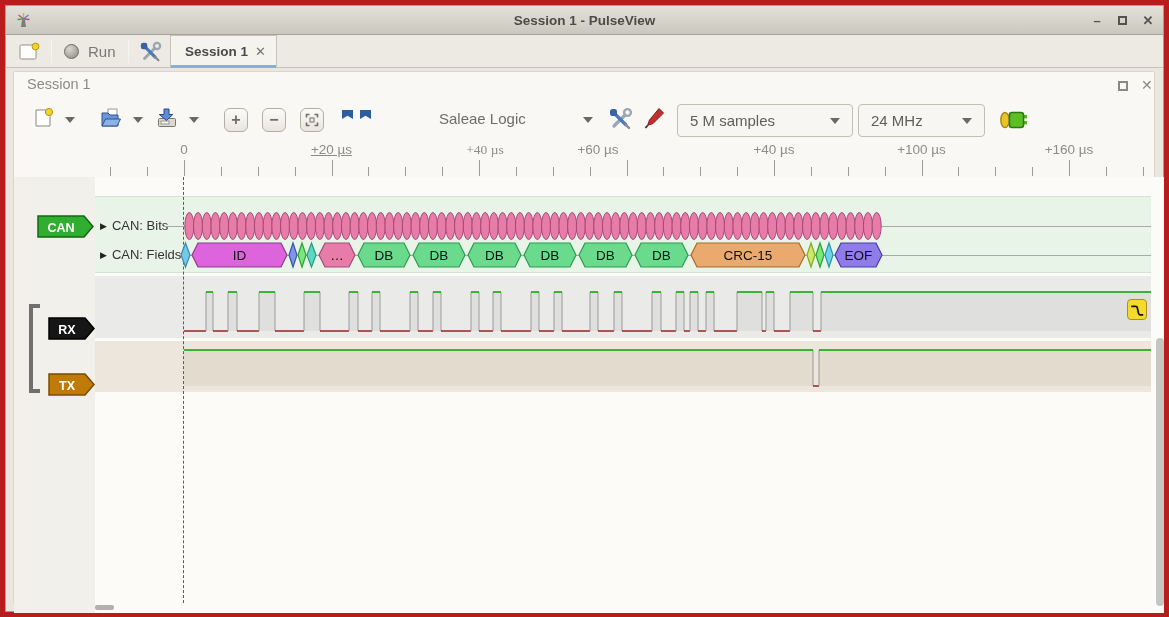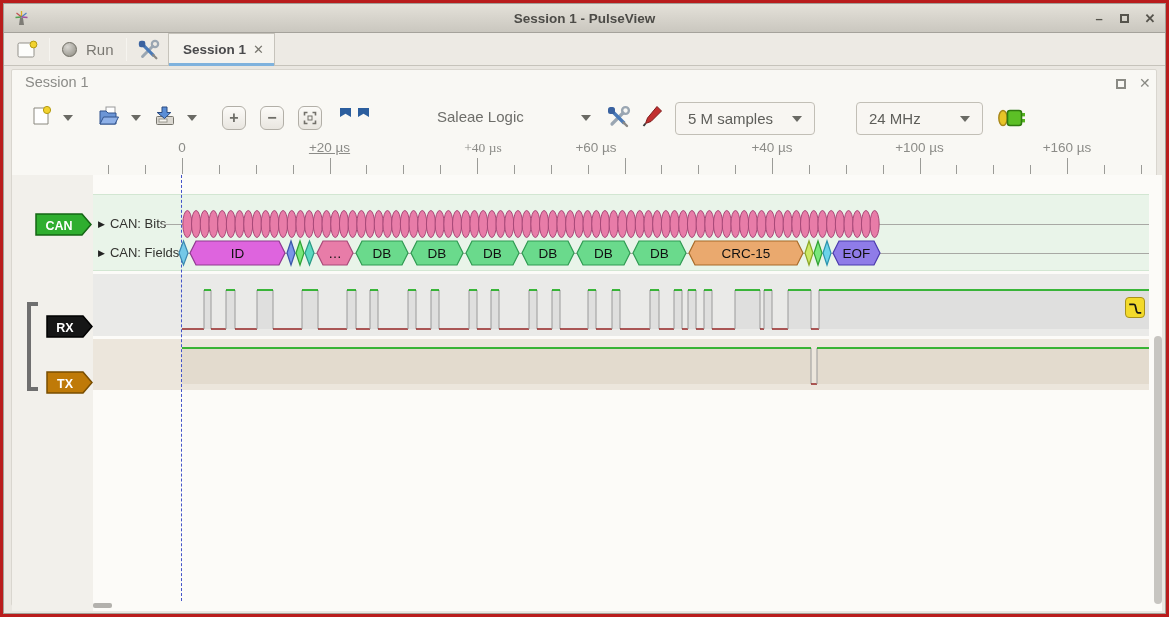--- a/index.html
+++ b/index.html
@@ -1,19 +1,19 @@
 <!DOCTYPE html>
 <html><head>
 <meta charset="utf-8">
 <style>
   * { margin:0; padding:0; box-sizing:border-box; }
   html,body { width:1169px; height:617px; overflow:hidden;
     font-family:"Liberation Sans", sans-serif; }
   .window { position:absolute; inset:0; background:#eae7e1;
-    border:3px solid #b91c1c; box-shadow:inset 0 0 0 1px #a39f97; }
+    border:5px solid #b91c1c; box-shadow:inset 0 0 0 1px #a39f97; }
 
   
   .titlebar { position:absolute; left:1px; right:1px; top:1px; height:29px;
     background:linear-gradient(#e4e1d9,#cac7bf); border-bottom:1px solid #a5a29b; }
   .app-icon { position:absolute; left:9px; top:5px; }
   .win-title { position:absolute; left:0; right:0; top:0; height:29px;
     text-align:center; line-height:29px; font-size:13.5px; font-weight:bold; color:#4c4b47; }
   .win-controls { position:absolute; right:8px; top:0; height:29px; display:flex;
     align-items:center; gap:14px; }
   .win-btn { font-size:13px; font-weight:900; color:#55534c; width:14px; text-align:center; cursor:default; }
@@ -214,21 +214,21 @@
         </g>
       </svg>
     </div>
     <div class="st-icon" style="left:638px;top:100px;">
       <svg width="24" height="26" viewBox="0 0 24 26">
         <path d="M16,3.5 l4.5,4.5 L10,18.5 4.5,20.5 6.5,15 z" fill="#c22f2f" stroke="#7d1c1c"></path>
         <line x1="4.5" y1="20.5" x2="2.5" y2="23" stroke="#3a3a3a" stroke-width="2"></line>
       </svg>
     </div>
 
-    <div class="combo" style="left:672px;width:140px;">
+    <div class="combo" style="left:672px;width:176px;">
       <span class="combo-value">5 M samples</span>
       <span class="dd-arrow"></span>
     </div>
     <div class="combo" style="left:853px;width:127px;">
       <span class="combo-value">24 MHz</span>
       <span class="dd-arrow"></span>
     </div>
 
     <div class="st-icon" style="left:993px;top:103px;">
       <svg width="30" height="24" viewBox="0 0 30 24">

